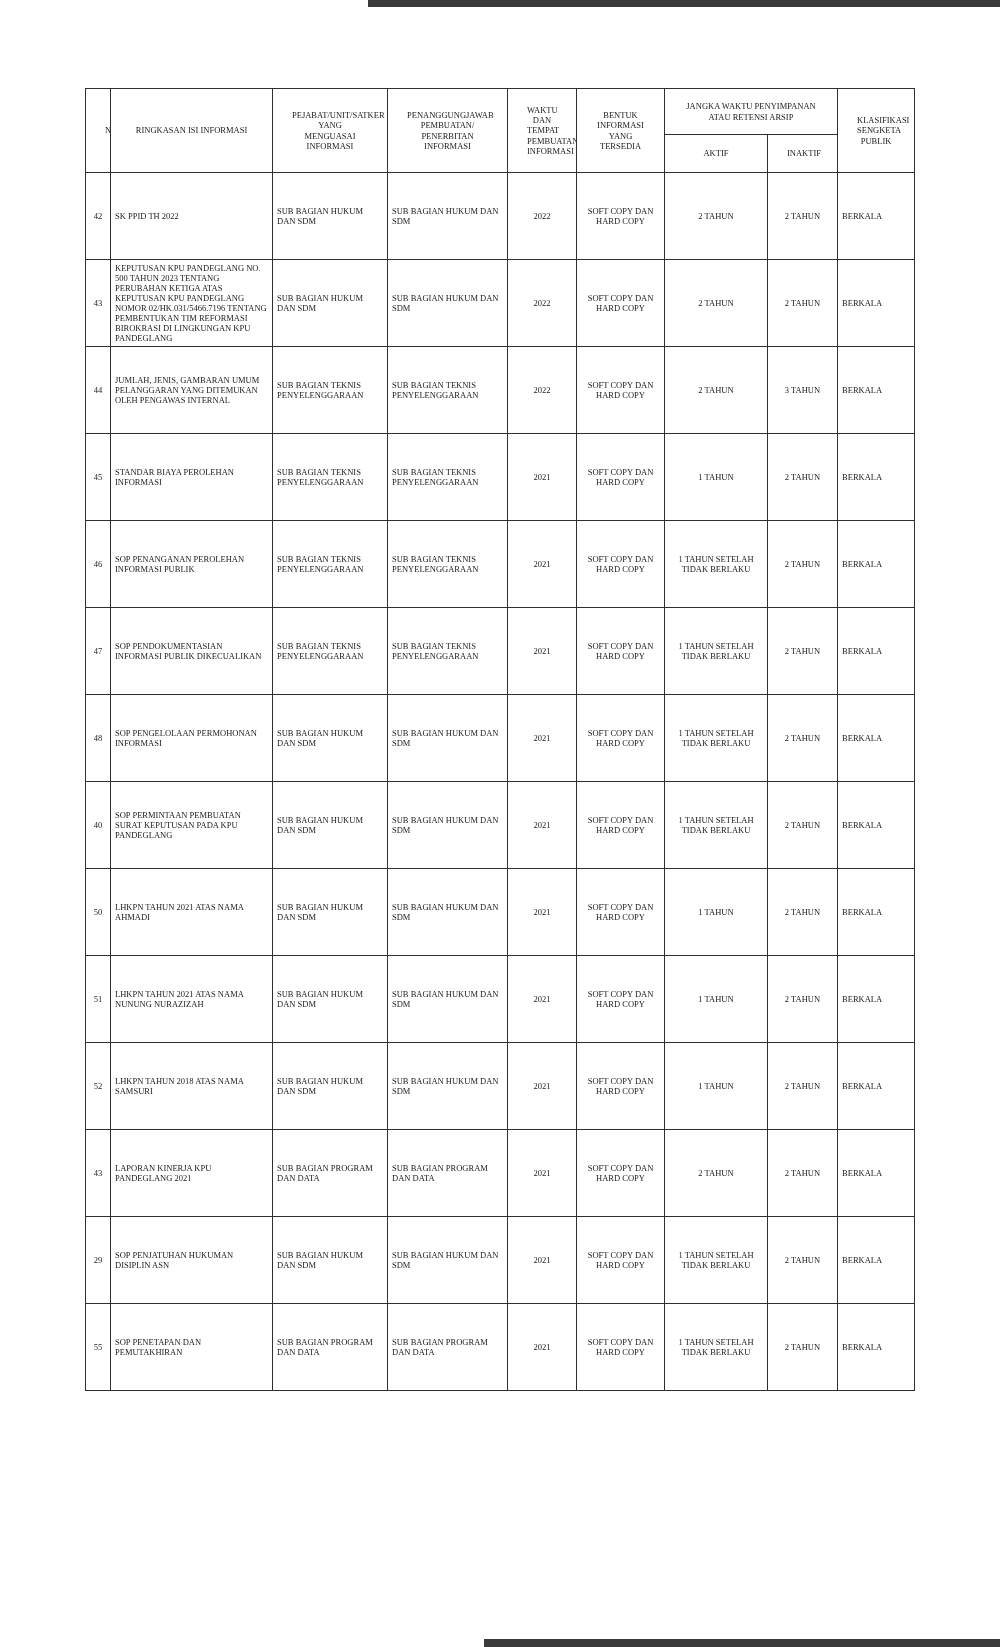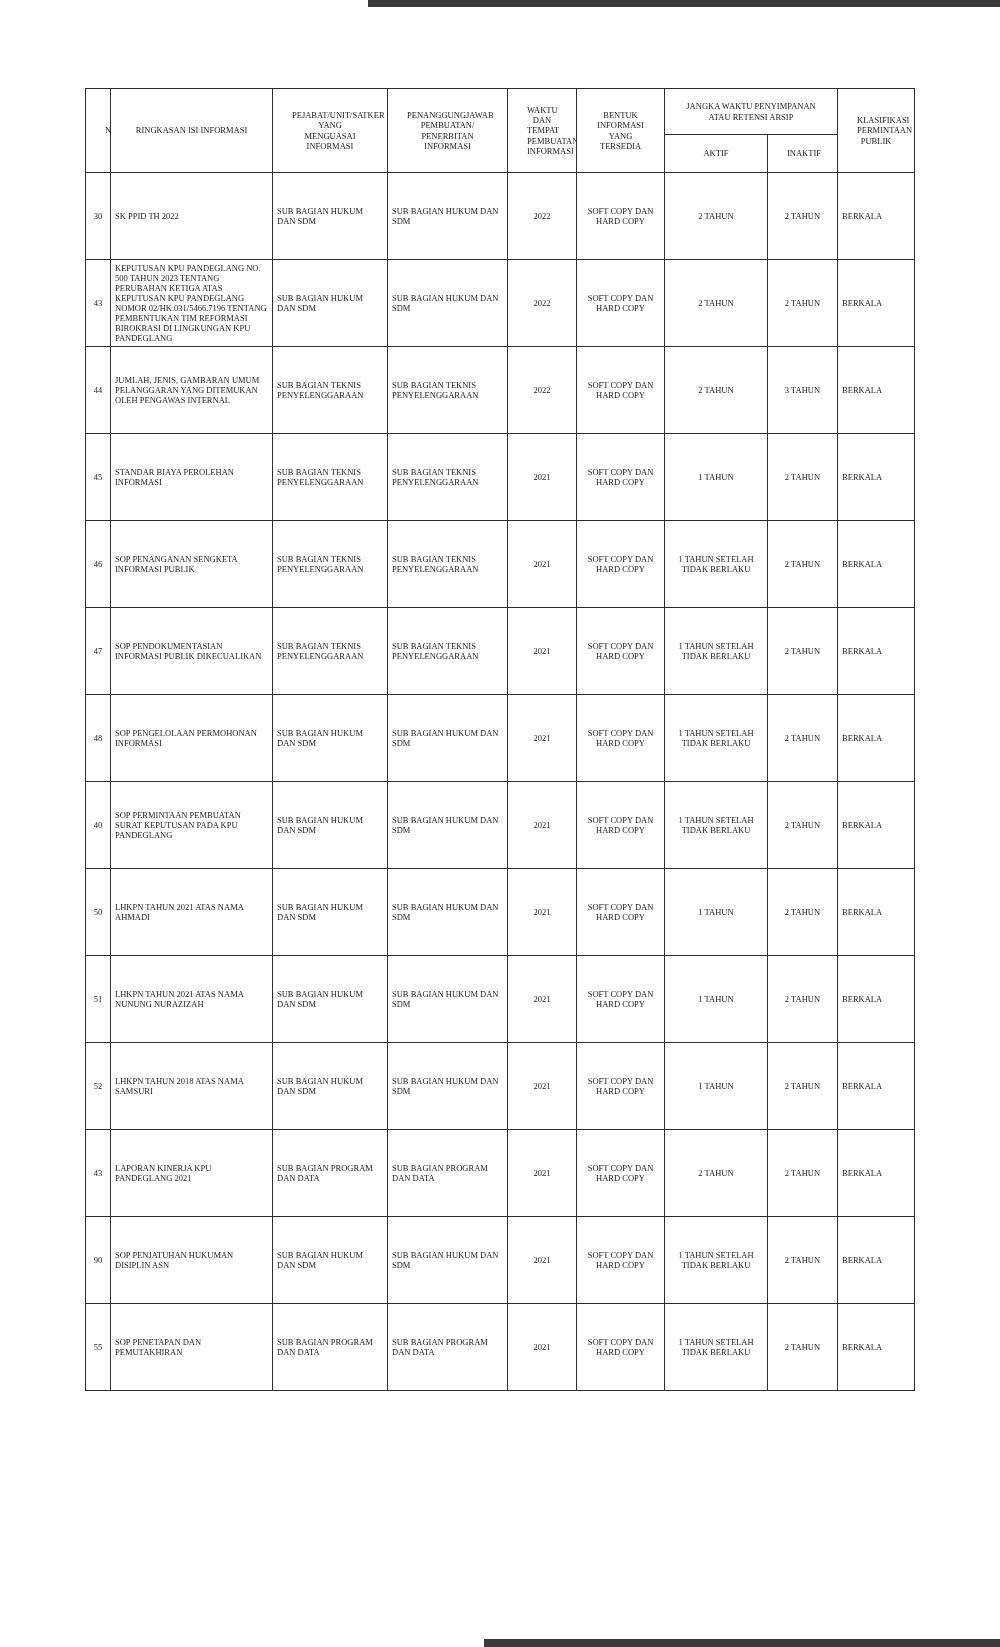--- a/index.html
+++ b/index.html
@@ -71,30 +71,30 @@
     </colgroup>
     <thead>
       <tr class="h1">
         <th rowspan="2">NO</th>
         <th rowspan="2">RINGKASAN ISI INFORMASI</th>
         <th rowspan="2">PEJABAT/UNIT/SATKER YANG MENGUASAI INFORMASI</th>
         <th rowspan="2">PENANGGUNGJAWAB PEMBUATAN/ PENERBITAN INFORMASI</th>
         <th rowspan="2">WAKTU DAN TEMPAT PEMBUATAN INFORMASI</th>
         <th rowspan="2">BENTUK INFORMASI YANG TERSEDIA</th>
         <th colspan="2">JANGKA WAKTU PENYIMPANAN ATAU RETENSI ARSIP</th>
-        <th rowspan="2">KLASIFIKASI PERMINTAAN PUBLIK</th>
+        <th rowspan="2">KLASIFIKASI SENGKETA PUBLIK</th>
       </tr>
       <tr class="h2">
         <th>AKTIF</th>
         <th>INAKTIF</th>
       </tr>
     </thead>
     <tbody id="table-body">
         <tr>
-      <td class="c-no">30</td>
+      <td class="c-no">42</td>
       <td class="c-ringkasan">SK PPID TH 2022</td>
       <td class="c-pejabat">SUB BAGIAN HUKUM DAN SDM</td>
       <td class="c-penanggungjawab">SUB BAGIAN HUKUM DAN SDM</td>
       <td class="c-waktu">2022</td>
       <td class="c-bentuk">SOFT COPY DAN HARD COPY</td>
       <td class="c-aktif">2 TAHUN</td>
       <td class="c-inaktif">2 TAHUN</td>
       <td class="c-klasifikasi">BERKALA</td>
     </tr>
         <tr>
@@ -125,21 +125,21 @@
       <td class="c-pejabat">SUB BAGIAN TEKNIS PENYELENGGARAAN</td>
       <td class="c-penanggungjawab">SUB BAGIAN TEKNIS PENYELENGGARAAN</td>
       <td class="c-waktu">2021</td>
       <td class="c-bentuk">SOFT COPY DAN HARD COPY</td>
       <td class="c-aktif">1 TAHUN</td>
       <td class="c-inaktif">2 TAHUN</td>
       <td class="c-klasifikasi">BERKALA</td>
     </tr>
         <tr>
       <td class="c-no">46</td>
-      <td class="c-ringkasan">SOP PENANGANAN SENGKETA INFORMASI PUBLIK</td>
+      <td class="c-ringkasan">SOP PENANGANAN PEROLEHAN INFORMASI PUBLIK</td>
       <td class="c-pejabat">SUB BAGIAN TEKNIS PENYELENGGARAAN</td>
       <td class="c-penanggungjawab">SUB BAGIAN TEKNIS PENYELENGGARAAN</td>
       <td class="c-waktu">2021</td>
       <td class="c-bentuk">SOFT COPY DAN HARD COPY</td>
       <td class="c-aktif">1 TAHUN SETELAH TIDAK BERLAKU</td>
       <td class="c-inaktif">2 TAHUN</td>
       <td class="c-klasifikasi">BERKALA</td>
     </tr>
         <tr>
       <td class="c-no">47</td>
@@ -212,21 +212,21 @@
       <td class="c-ringkasan">LAPORAN KINERJA KPU PANDEGLANG 2021</td>
       <td class="c-pejabat">SUB BAGIAN PROGRAM DAN DATA</td>
       <td class="c-penanggungjawab">SUB BAGIAN PROGRAM DAN DATA</td>
       <td class="c-waktu">2021</td>
       <td class="c-bentuk">SOFT COPY DAN HARD COPY</td>
       <td class="c-aktif">2 TAHUN</td>
       <td class="c-inaktif">2 TAHUN</td>
       <td class="c-klasifikasi">BERKALA</td>
     </tr>
         <tr>
-      <td class="c-no">90</td>
+      <td class="c-no">29</td>
       <td class="c-ringkasan">SOP PENJATUHAN HUKUMAN DISIPLIN ASN</td>
       <td class="c-pejabat">SUB BAGIAN HUKUM DAN SDM</td>
       <td class="c-penanggungjawab">SUB BAGIAN HUKUM DAN SDM</td>
       <td class="c-waktu">2021</td>
       <td class="c-bentuk">SOFT COPY DAN HARD COPY</td>
       <td class="c-aktif">1 TAHUN SETELAH TIDAK BERLAKU</td>
       <td class="c-inaktif">2 TAHUN</td>
       <td class="c-klasifikasi">BERKALA</td>
     </tr>
         <tr>

